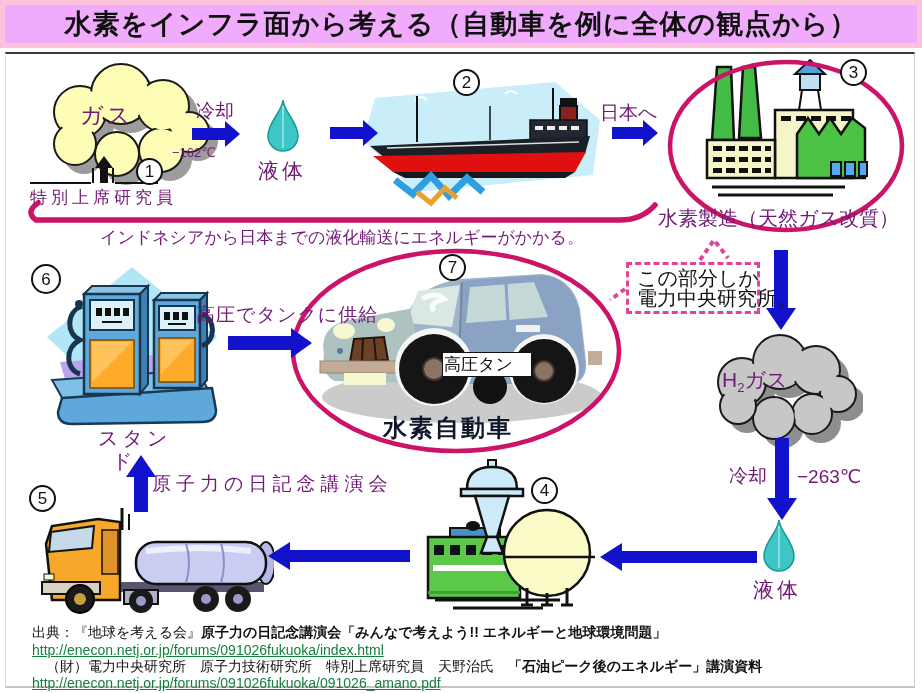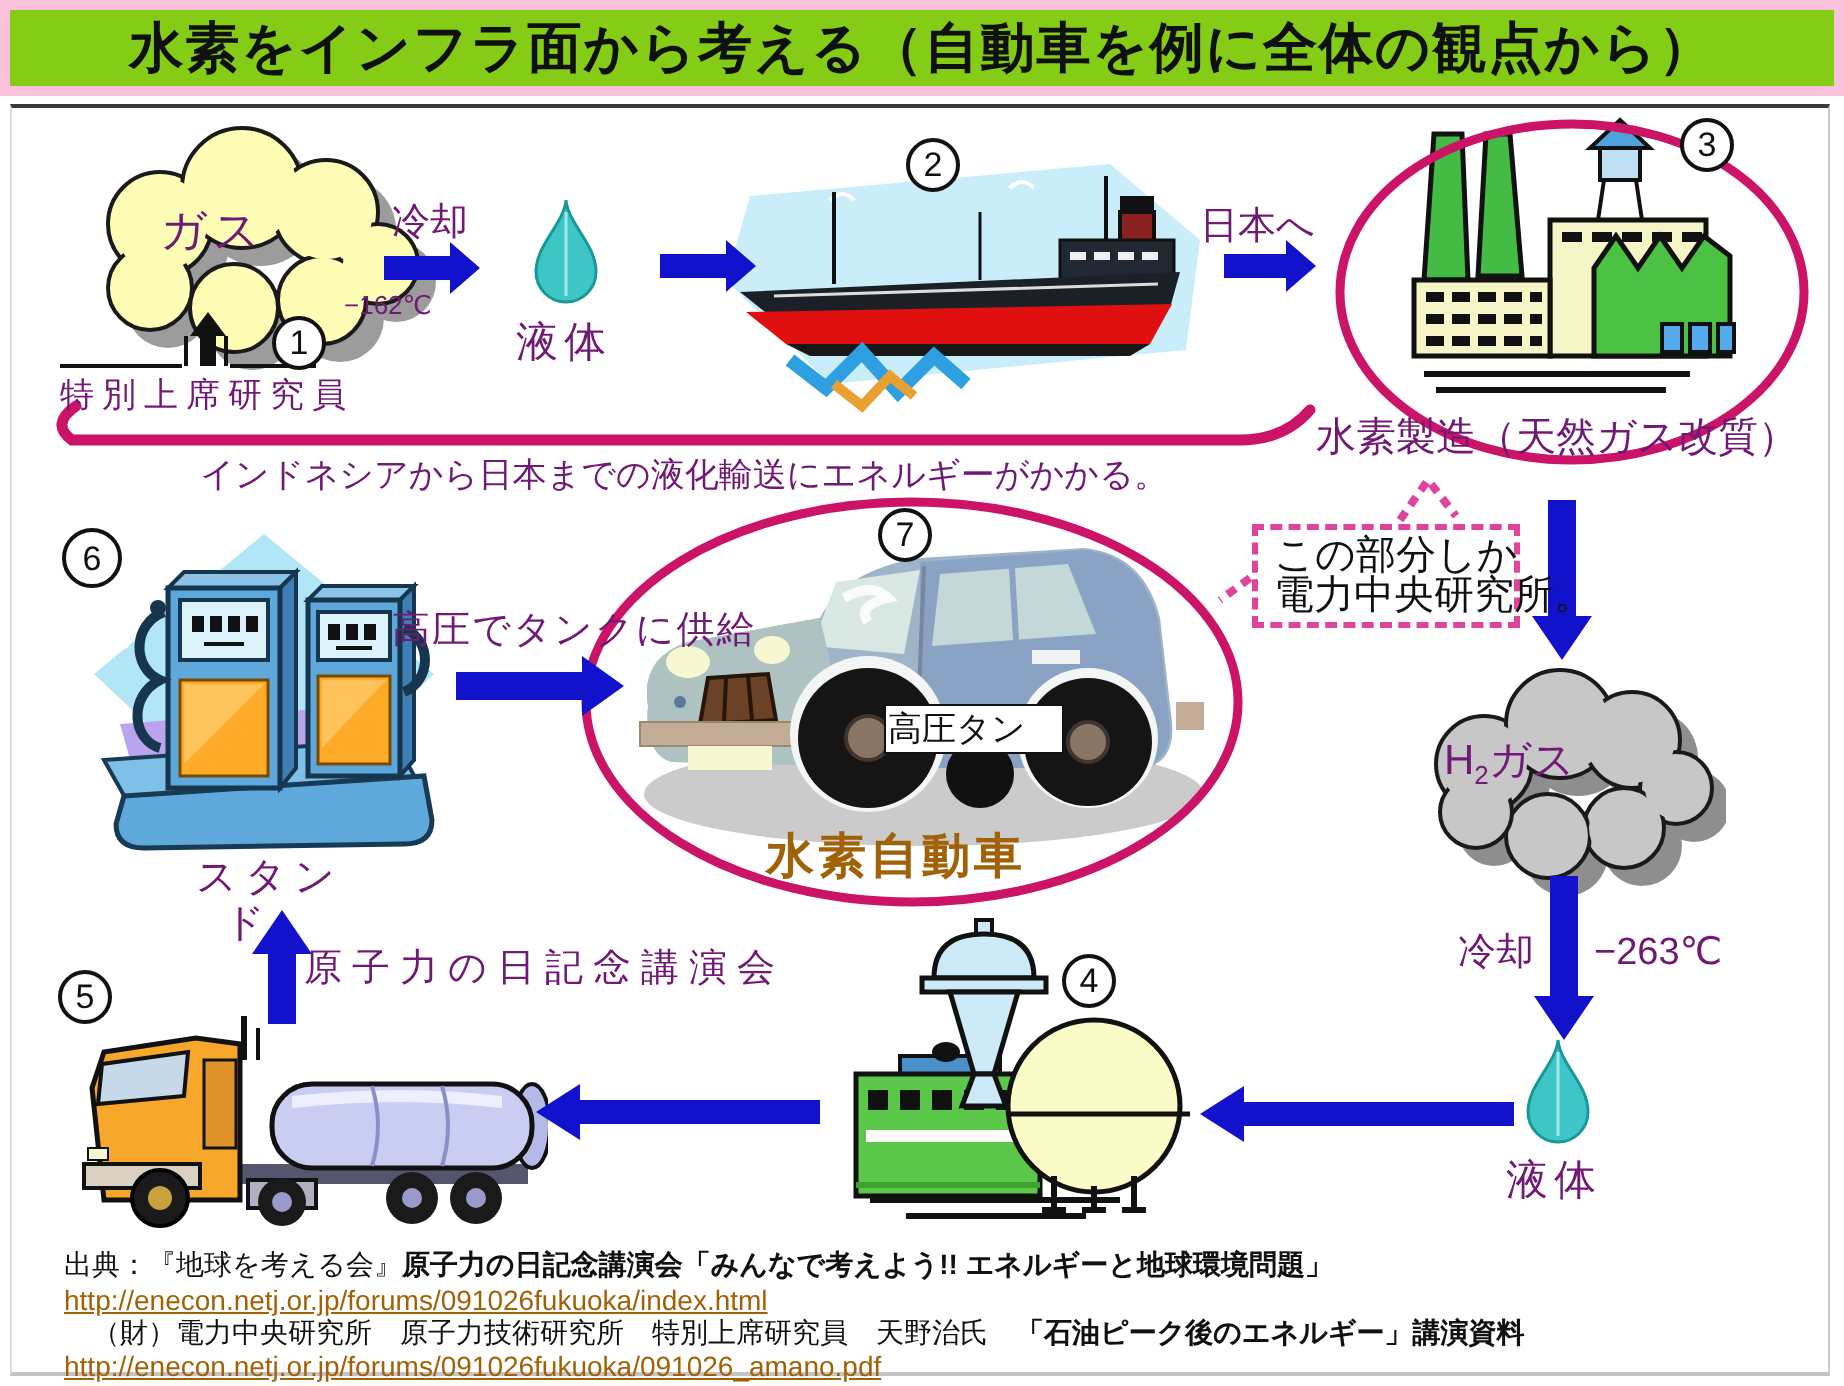--- a/index.html
+++ b/index.html
@@ -1,43 +1,43 @@
 <!DOCTYPE html>
 <html><head>
 <meta charset="utf-8">
 <style>
   html,body{margin:0;padding:0;}
   body{width:922px;height:693px;position:relative;overflow:hidden;background:#fff;
        font-family:"Liberation Sans","DejaVu Sans",sans-serif;color:#111;}
   .abs{position:absolute;}
   
-  .titlebar{left:0;top:0;width:922px;height:48px;background:#84cc16;
+  .titlebar{left:0;top:0;width:922px;height:48px;background:#f0abfc;
             border:5px solid #FBC3DB;box-sizing:border-box;display:flex;
             align-items:center;justify-content:center;z-index:6;}
   .title-text{font-size:27px;font-weight:bold;letter-spacing:1px;color:#101010;white-space:nowrap;}
   .content-frame{left:5px;top:52px;width:910px;height:636px;box-sizing:border-box;
             border-top:2px solid #3a3a3a;border-left:1px solid #dcdcdc;
             border-right:1px solid #c9c9c9;border-bottom:2px solid #c4c4c4;z-index:0;}
   
   .cnum{width:27px;height:27px;box-sizing:border-box;border:2px solid #111;border-radius:50%;
         background:#fff;display:flex;align-items:center;justify-content:center;
         font-size:17px;line-height:1;z-index:5;}
   
   .jt{white-space:nowrap;z-index:5;color:#701a75;}
   .illu{z-index:1;}
   #overlay{left:0;top:0;z-index:4;pointer-events:none;}
   .callout{border:3px dashed #E0449A;background:#fff;box-sizing:border-box;
            padding:3px 6px 2px 8px;z-index:5;}
   .callout div{font-size:20px;line-height:20px;white-space:nowrap;}
   .tanklabel{background:#fff;border:1px solid #111;box-sizing:border-box;
              font-size:17px;line-height:23px;padding:0 1px;overflow:hidden;z-index:5;}
-  .carname{font-size:24px;font-weight:bold;color:#a16207;letter-spacing:2px;z-index:5;}
+  .carname{font-size:24px;font-weight:bold;color:#0f172a;letter-spacing:2px;z-index:5;}
   .footer-line{left:32px;font-size:14px;line-height:16px;white-space:nowrap;z-index:5;}
   .footer-line b{font-weight:bold;}
-  .link{color:#a16207;text-decoration:underline;cursor:pointer;}
+  .link{color:#15803d;text-decoration:underline;cursor:pointer;}
 </style>
 </head>
 <body>
 
 <div class="abs content-frame"></div>
 <div class="abs titlebar">
   <div class="title-text">水素をインフラ面から考える（自動車を例に全体の観点から）</div>
 </div>
 
 <div class="abs illu" style="left:25px;top:60px;width:210px;height:150px">

